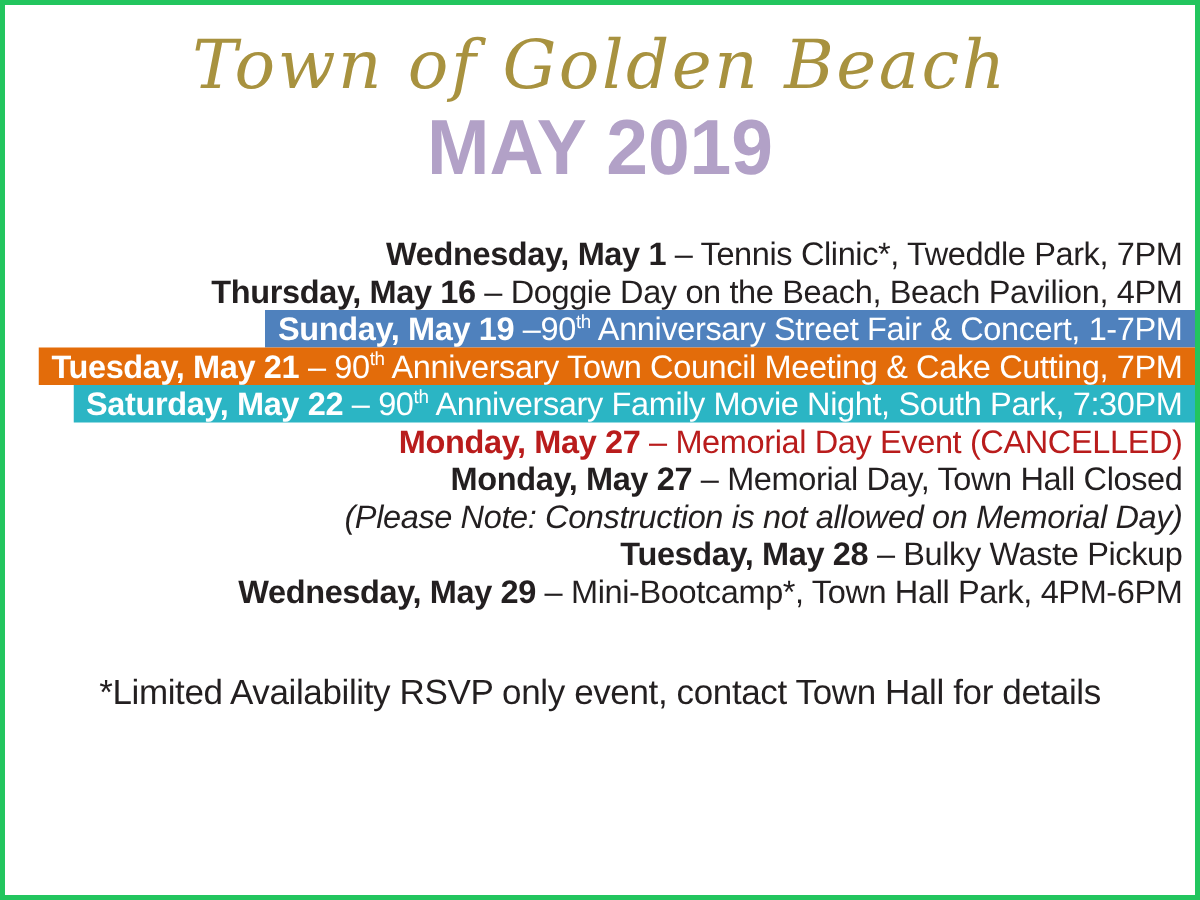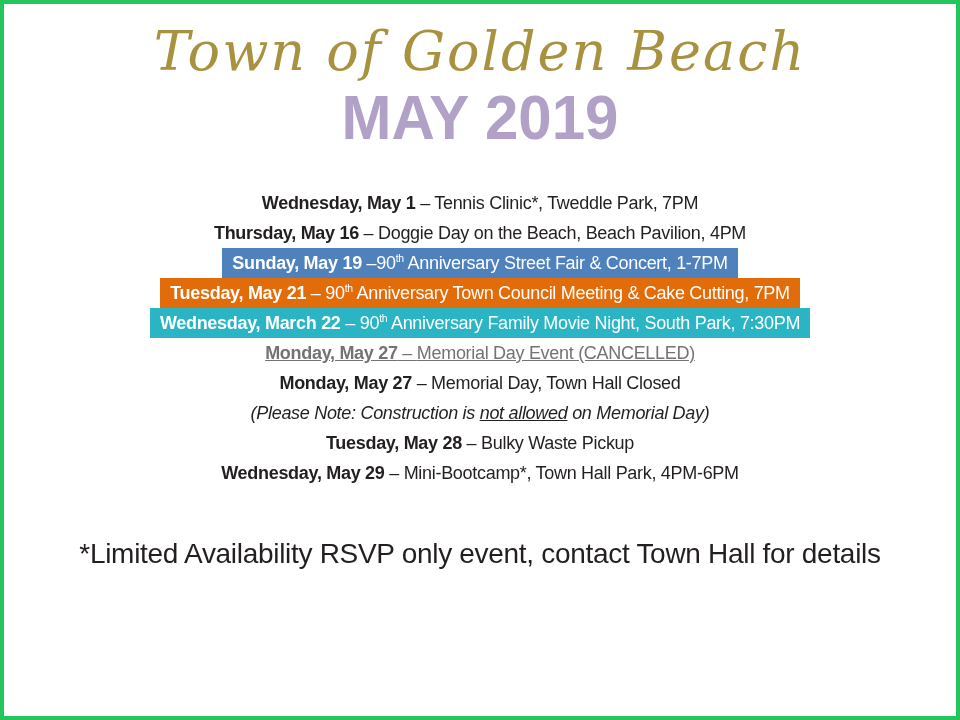--- a/index.html
+++ b/index.html
@@ -33,40 +33,40 @@
     line-height: 60px;
     color: #b2a1c7;
     letter-spacing: 0px;
     transform: scaleY(1.04);
   }
   .events {
     margin-top: 40px;
     letter-spacing: -0.3px;
   }
   .event-row {
-    text-align: center;
+    text-align: right;
     line-height: 30px;
-    font-size: 18px;
+    font-size: 26px;
     color: #231f20;
   }
   .bubble {
     display: inline-block;
     line-height: 30px;
     padding: 0 10px;
     font-weight: 400;
   }
   .bubble.hl-blue   { background: #4f81bd; color: #ffffff; }
   .bubble.hl-orange { background: #e36c0a; color: #ffffff; }
   .bubble.hl-teal   { background: #2bb5c4; color: #ffffff; }
   .bubble.hl-purple { background: #7030a0; color: #ffffff; }
-  .bubble.text-red  { color: #737373; text-decoration: underline; }
+  .bubble.text-red  { color: #b91c1c; }
   .bubble.note      { font-style: italic; font-weight: 500; }
   .ev-date { font-weight: 700; }
   .ev-sup  { vertical-align: super; font-size: 0.58em; line-height: 0; }
-  .ev-u    { text-decoration: underline; }
+  .ev-u    { }
   .footnote {
     margin-top: 50px;
     text-align: center;
     font-size: 28px;
     font-weight: 400;
     color: #231f20;
     letter-spacing: -0.3px;
   }
 </style>
 </head>
@@ -90,21 +90,21 @@
 
   <div class="event-row">
     <span class="bubble hl-blue"><span class="ev-date">Sunday, May 19</span><span class="ev-dash"> –</span><span class="ev-pre">90</span><span class="ev-sup">th</span><span class="ev-u"></span><span class="ev-post"> Anniversary Street Fair &amp; Concert, 1-7PM</span></span>
   </div>
 
   <div class="event-row">
     <span class="bubble hl-orange"><span class="ev-date">Tuesday, May 21</span><span class="ev-dash"> – </span><span class="ev-pre">90</span><span class="ev-sup">th</span><span class="ev-u"></span><span class="ev-post"> Anniversary Town Council Meeting &amp; Cake Cutting, 7PM</span></span>
   </div>
 
   <div class="event-row">
-    <span class="bubble hl-teal"><span class="ev-date">Wednesday, March 22</span><span class="ev-dash"> – </span><span class="ev-pre">90</span><span class="ev-sup">th</span><span class="ev-u"></span><span class="ev-post"> Anniversary Family Movie Night, South Park, 7:30PM</span></span>
+    <span class="bubble hl-teal"><span class="ev-date">Saturday, May 22</span><span class="ev-dash"> – </span><span class="ev-pre">90</span><span class="ev-sup">th</span><span class="ev-u"></span><span class="ev-post"> Anniversary Family Movie Night, South Park, 7:30PM</span></span>
   </div>
 
 
   <div class="event-row">
     <span class="bubble text-red"><span class="ev-date">Monday, May 27</span><span class="ev-dash"> – </span><span class="ev-pre">Memorial Day Event (CANCELLED)</span><span class="ev-sup"></span><span class="ev-u"></span><span class="ev-post"></span></span>
   </div>
 
   <div class="event-row">
     <span class="bubble"><span class="ev-date">Monday, May 27</span><span class="ev-dash"> – </span><span class="ev-pre">Memorial Day, Town Hall Closed</span><span class="ev-sup"></span><span class="ev-u"></span><span class="ev-post"></span></span>
   </div>

